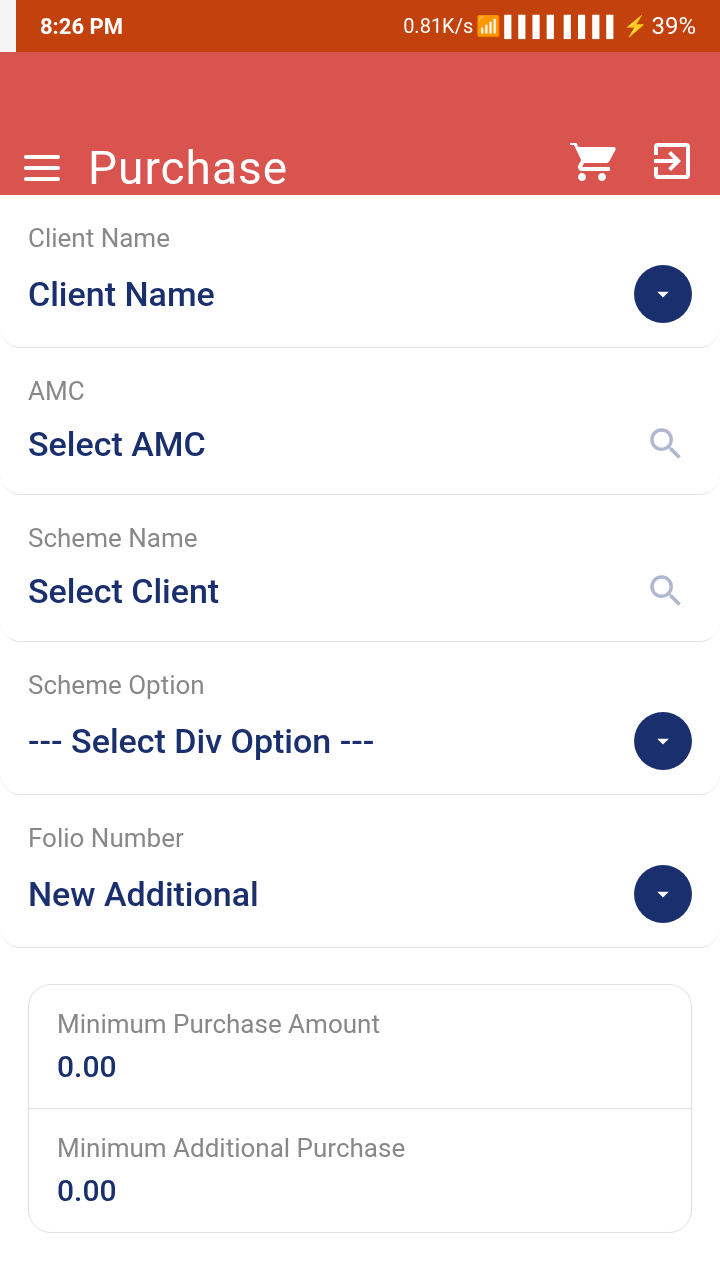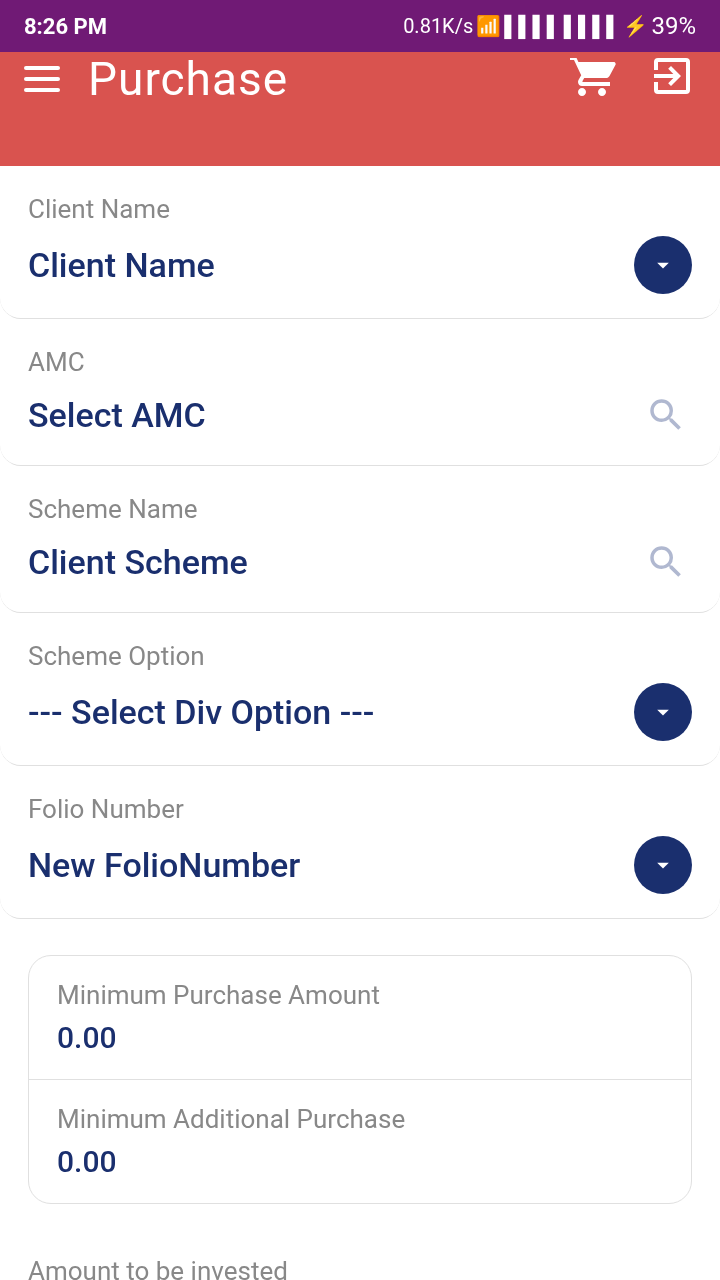--- a/index.html
+++ b/index.html
@@ -7,45 +7,46 @@
     body {
       width: 720px;
       min-height: 1280px;
       font-family: 'Roboto', Arial, sans-serif;
       background: #f5f5f5;
       font-size: 28px;
     }
 
     
     .status-bar {
-      background: #701a75;
+      background: #c2410c;
       color: #fff;
       display: flex;
       justify-content: space-between;
       align-items: center;
       padding: 10px 24px;
       font-size: 22px;
       height: 52px;
+      margin-left: 16px;
     }
     .status-time { font-weight: bold; }
     .status-right {
       display: flex;
       align-items: center;
       gap: 3px;
       font-size: 20px;
     }
 
     
     .app-bar {
       background: #d9534f;
       color: #fff;
       display: flex;
-      align-items: flex-start;
+      align-items: flex-end;
       padding: 0 24px;
-      height: 114px;
+      height: 143px;
       justify-content: space-between;
     }
     .app-bar-left {
       display: flex;
       align-items: center;
       gap: 28px;
     }
     .hamburger-icon {
       display: flex;
       flex-direction: column;
@@ -239,21 +240,21 @@
         <svg viewBox="0 0 24 24" xmlns="http://www.w3.org/2000/svg">
           <path d="M15.5 14h-.79l-.28-.27A6.471 6.471 0 0 0 16 9.5 6.5 6.5 0 1 0 9.5 16a6.471 6.471 0 0 0 4.23-1.57l.27.28v.79l5 4.99L20.49 19l-4.99-5zm-6 0C7.01 14 5 11.99 5 9.5S7.01 5 9.5 5 14 7.01 14 9.5 11.99 14 9.5 14z"></path>
         </svg>
       </div>
     </div>
   </div>
 
   <div class="form-field">
     <div class="field-label">Scheme Name</div>
     <div class="field-row">
-      <span class="field-value placeholder">Client Scheme</span>
+      <span class="field-value placeholder">Select Client</span>
       <div class="search-icon-btn">
         <svg viewBox="0 0 24 24" xmlns="http://www.w3.org/2000/svg">
           <path d="M15.5 14h-.79l-.28-.27A6.471 6.471 0 0 0 16 9.5 6.5 6.5 0 1 0 9.5 16a6.471 6.471 0 0 0 4.23-1.57l.27.28v.79l5 4.99L20.49 19l-4.99-5zm-6 0C7.01 14 5 11.99 5 9.5S7.01 5 9.5 5 14 7.01 14 9.5 11.99 14 9.5 14z"></path>
         </svg>
       </div>
     </div>
   </div>
 
   <div class="form-field">
     <div class="field-label">Scheme Option</div>
@@ -263,21 +264,21 @@
         <svg viewBox="0 0 24 24" xmlns="http://www.w3.org/2000/svg">
           <path d="M7 10l5 5 5-5z"></path>
         </svg>
       </div>
     </div>
   </div>
 
   <div class="form-field">
     <div class="field-label">Folio Number</div>
     <div class="field-row">
-      <span class="field-value placeholder">New FolioNumber</span>
+      <span class="field-value placeholder">New Additional</span>
       <div class="dropdown-btn">
         <svg viewBox="0 0 24 24" xmlns="http://www.w3.org/2000/svg">
           <path d="M7 10l5 5 5-5z"></path>
         </svg>
       </div>
     </div>
   </div>
 
   <div class="info-card">
     <div class="info-card-row">

